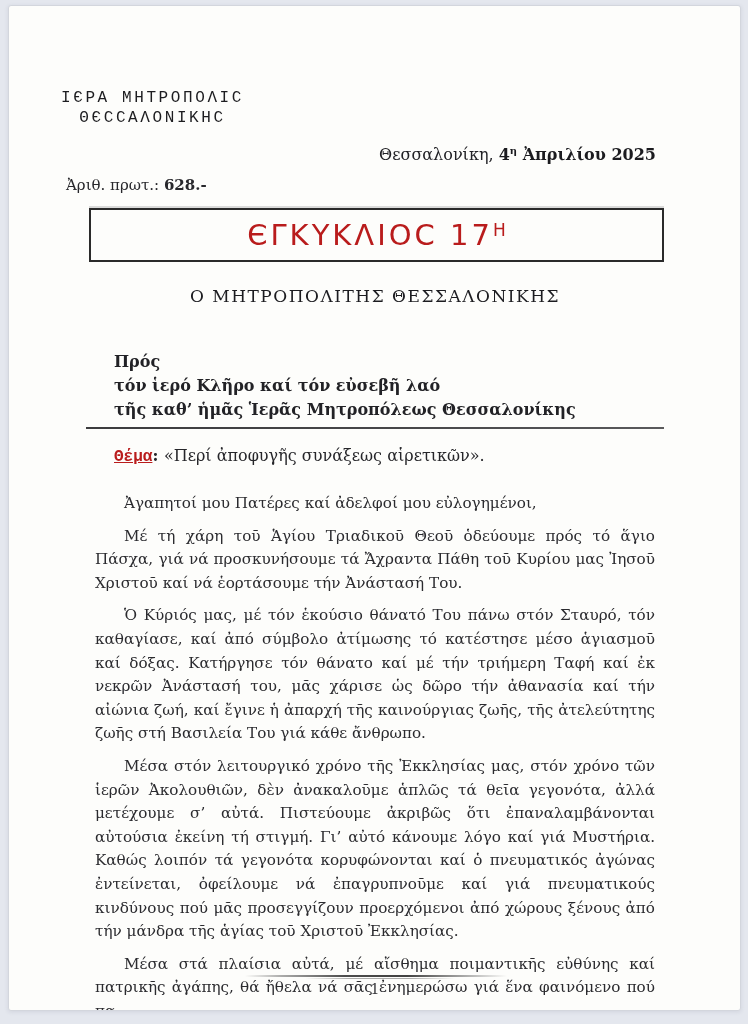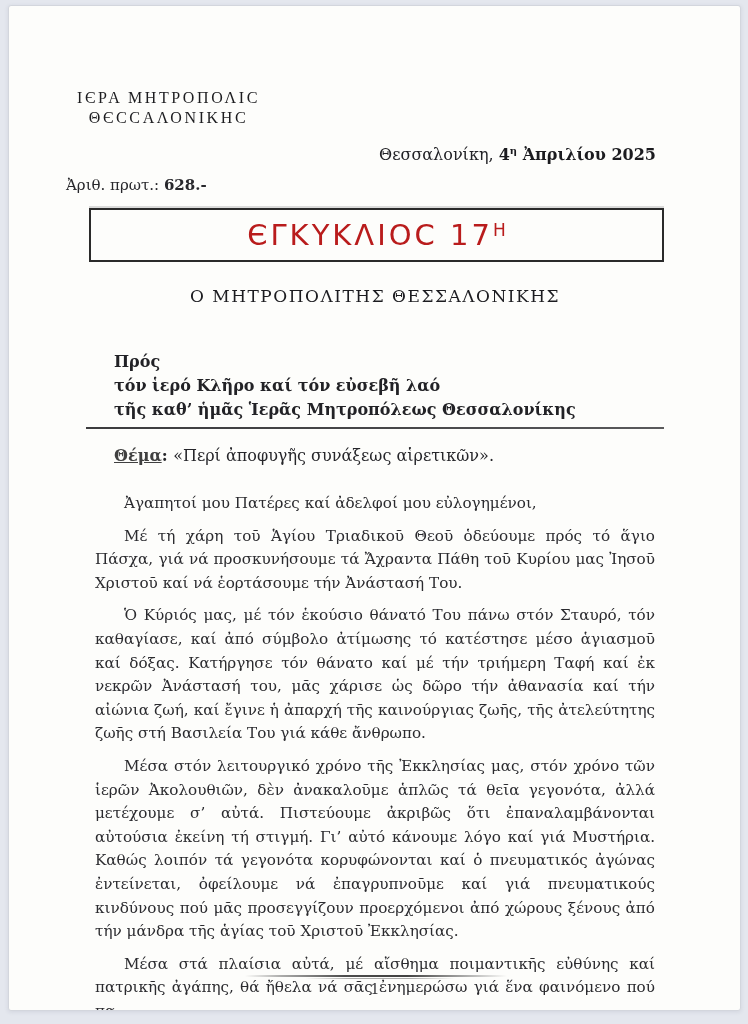--- a/index.html
+++ b/index.html
@@ -21,23 +21,23 @@
     border: 1px solid #d3d6dd;
     border-radius: 3px;
     box-shadow: 0 1px 4px rgba(40,50,80,0.10);
     box-sizing: border-box;
     position: absolute;
     overflow: hidden;
     color: #2a2a2e;
   }
   .letterhead {
     position: absolute;
-    left: 68px; top: 82px;
+    left: 52px; top: 82px;
     text-align: center;
-    font-family: Liberation Serif, serif;
+    font-family: Liberation Mono, monospace;
     font-size: 16px;
     letter-spacing: 2.6px;
     line-height: 20px;
     color: #1d1d20;
   }
   .dateline {
     position: absolute;
     top: 139px; right: 84px;
     font-size: 16px;
     color: #222226;
@@ -102,21 +102,22 @@
   .subject {
     position: absolute;
     left: 105px; top: 440px;
     font-size: 16px;
     color: #26262a;
     white-space: nowrap;
   }
   .subject-label {
     font-weight: bold;
     text-decoration: underline;
-    color: #404040;
+    color: #b91c1c;
+    font-family: Liberation Mono, monospace;
   }
   .subject b { font-weight: bold; }
   .body {
     position: absolute;
     left: 77px; top: 477px;
     width: 578px;
     font-size: 15.2px;
     line-height: 23.6px;
     text-align: justify;
     color: #2b2b2f;

